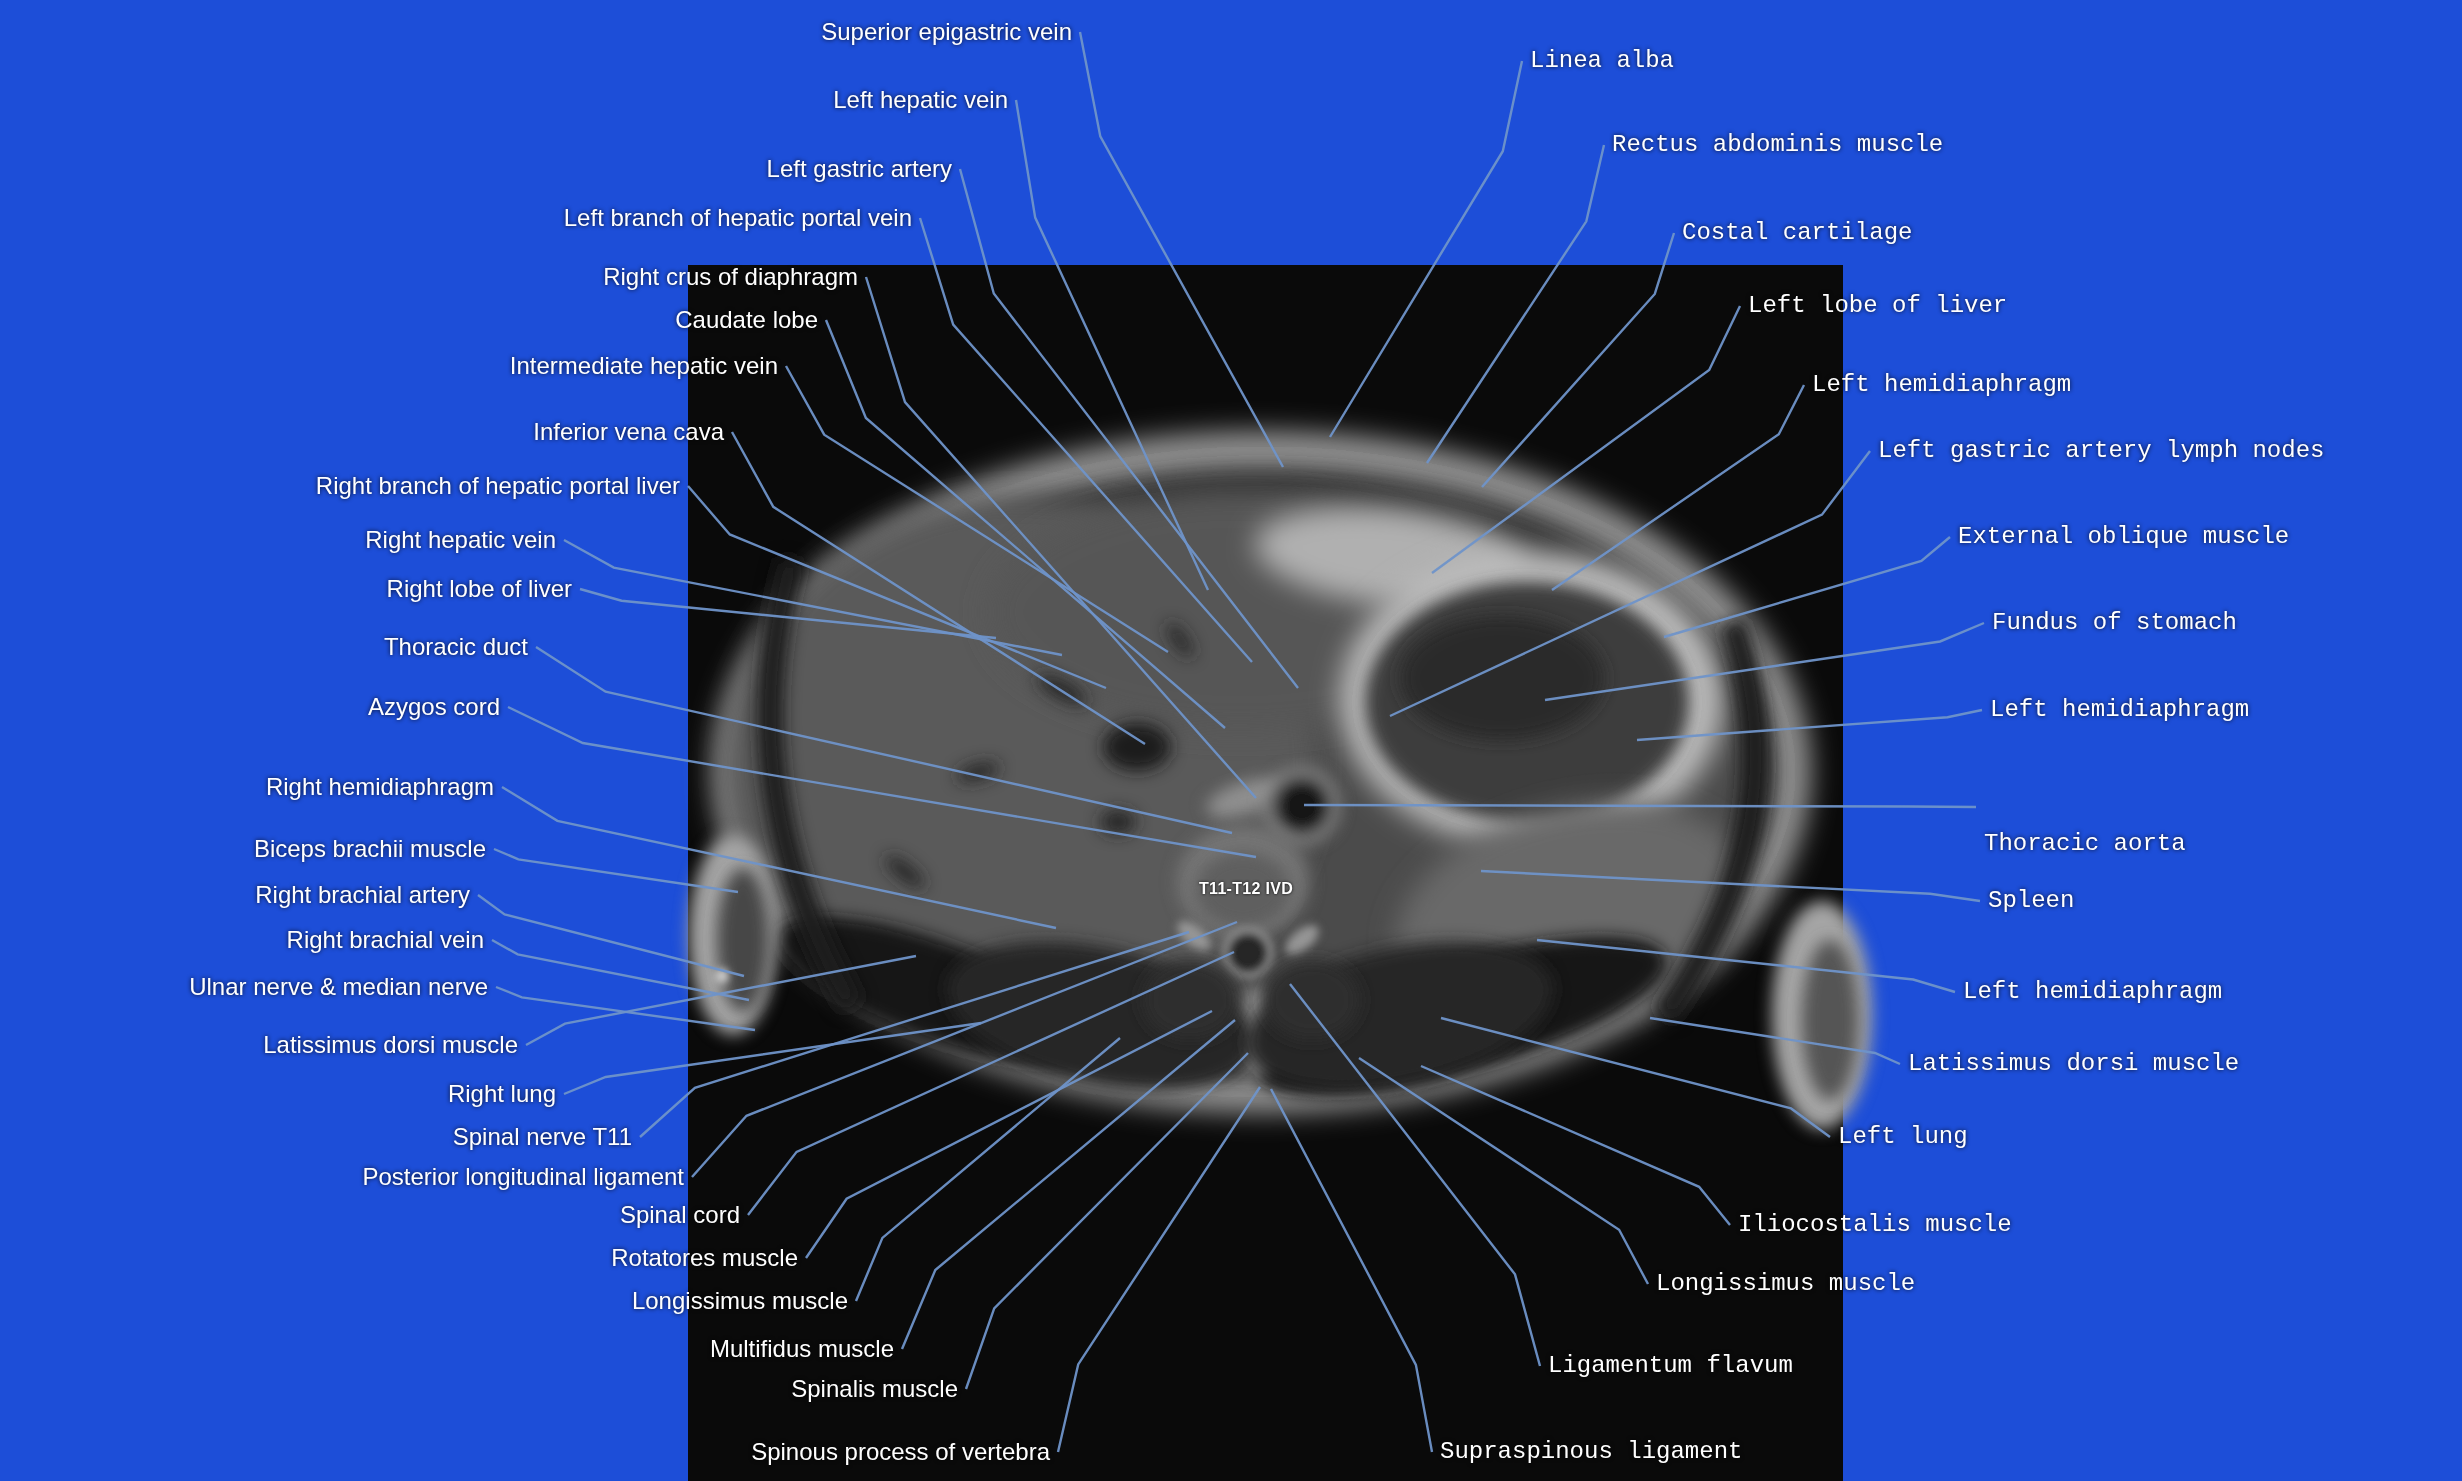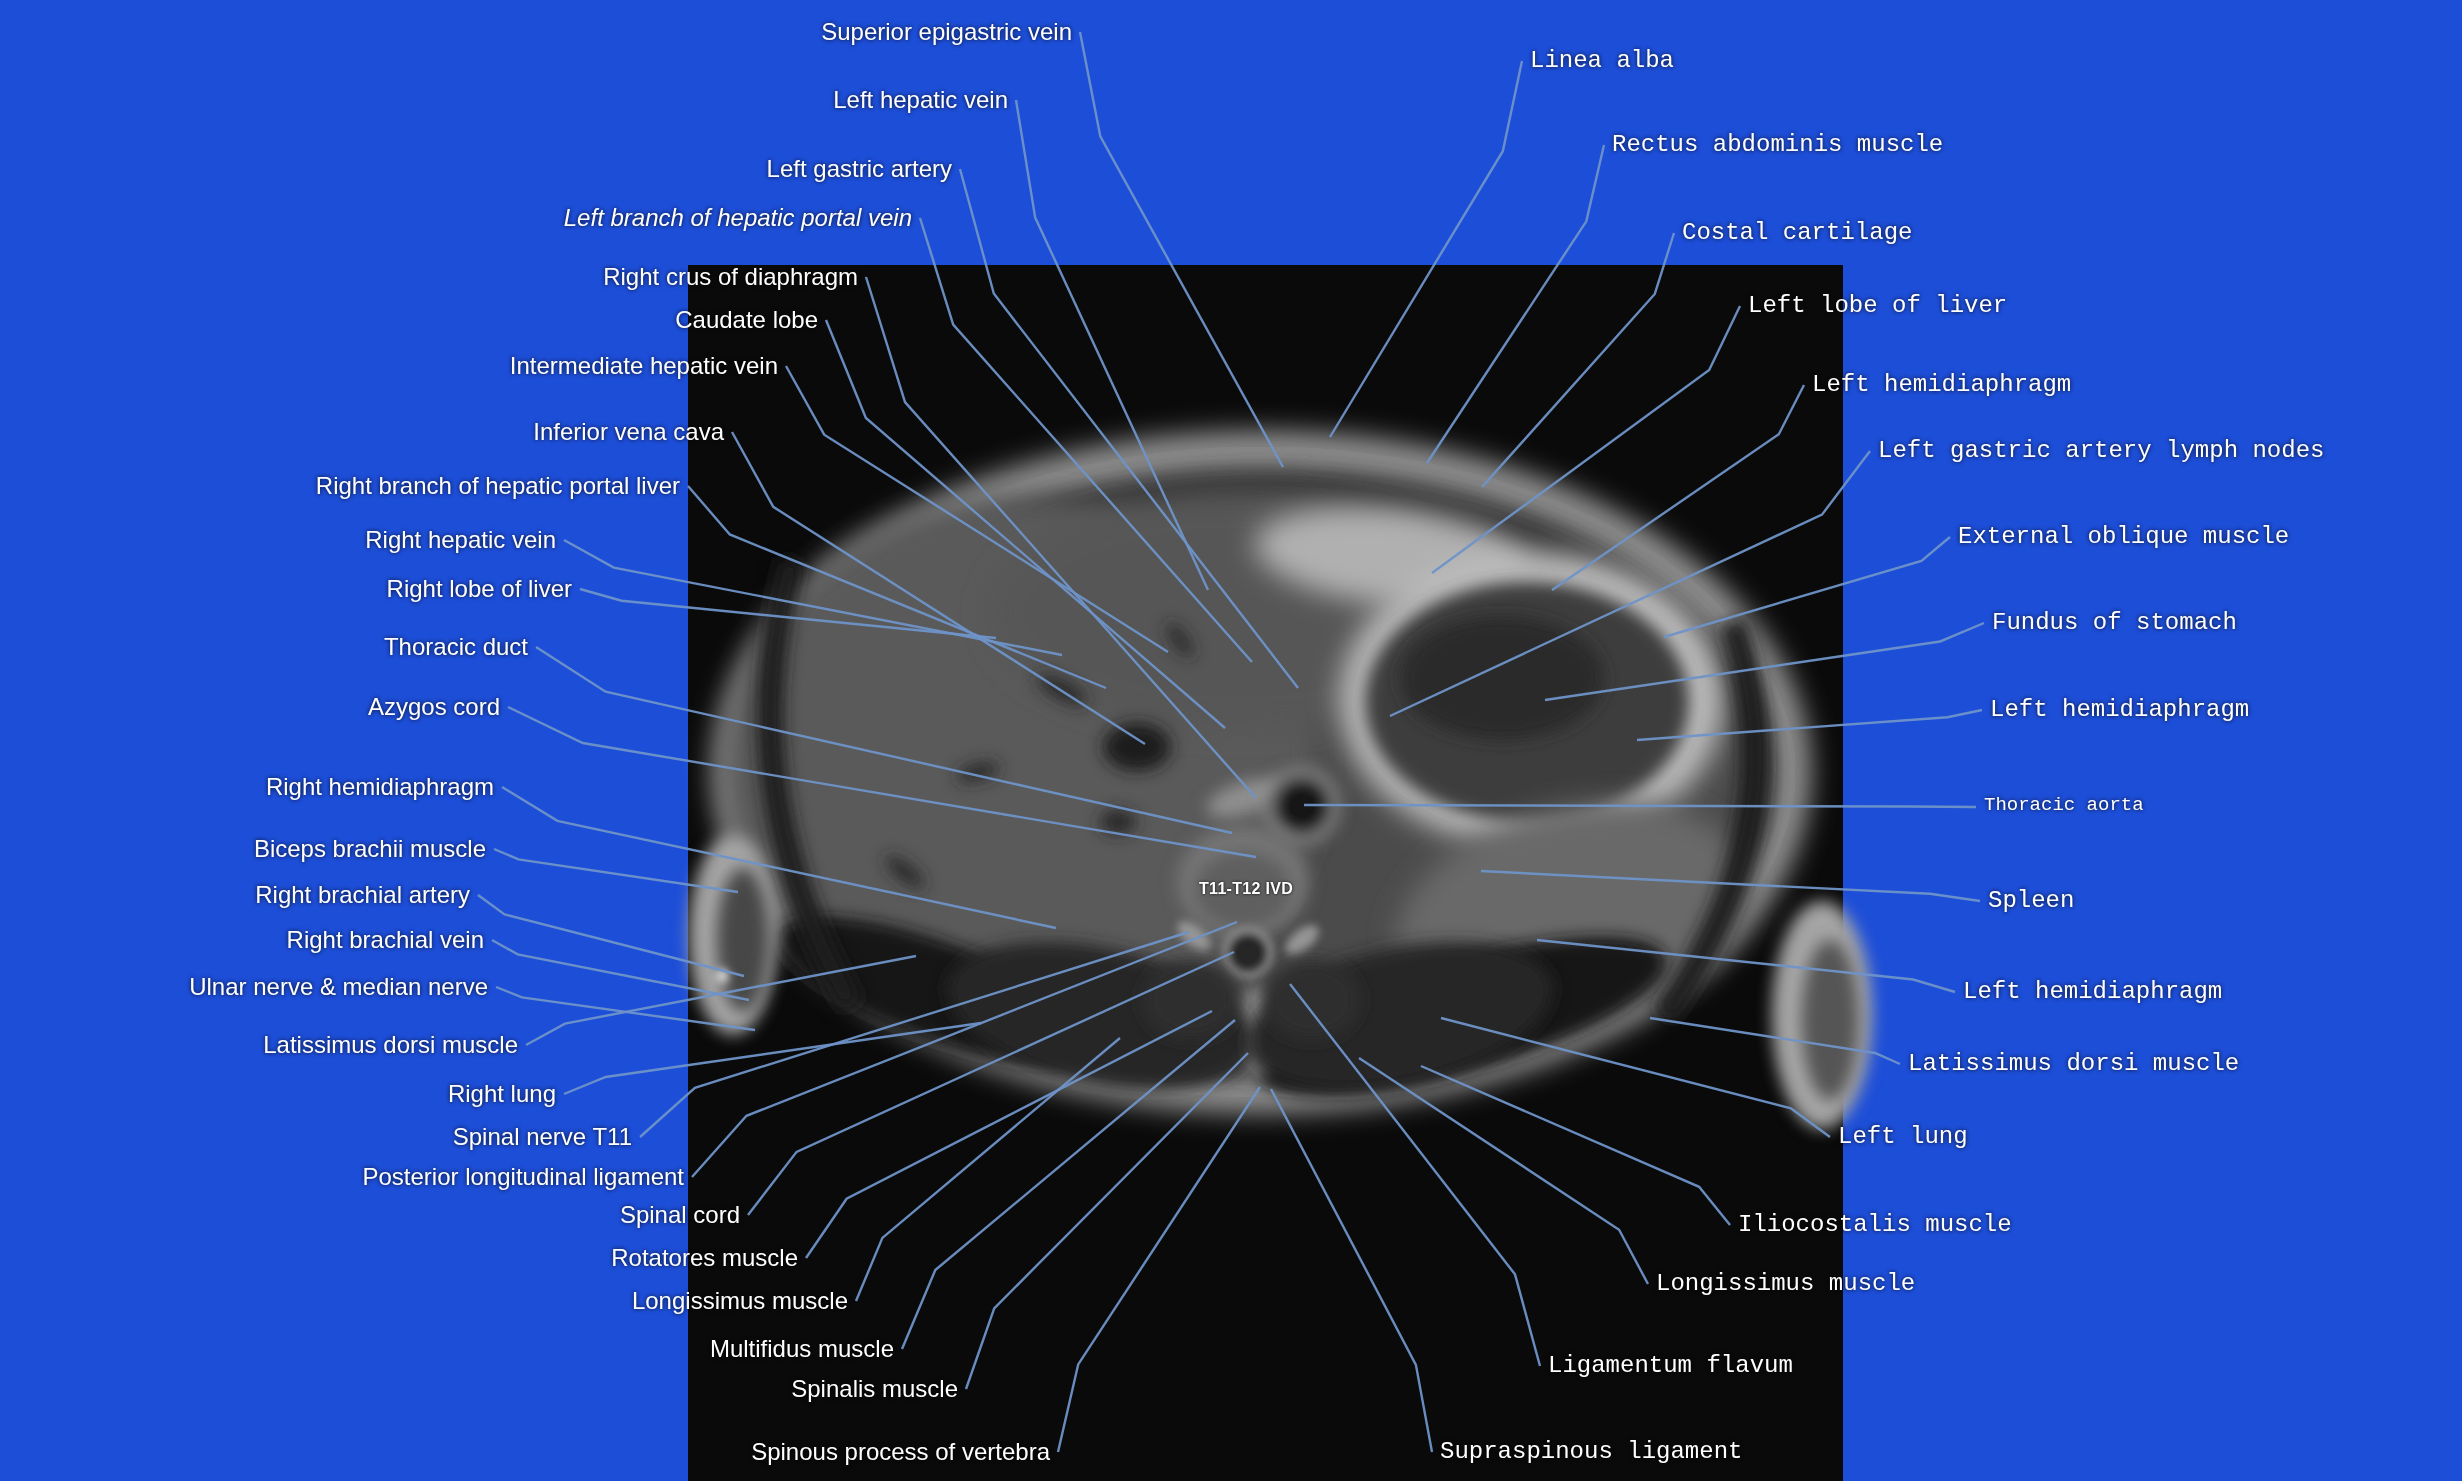--- a/index.html
+++ b/index.html
@@ -141,21 +141,21 @@
       <polyline points="1730,1225 1699.1,1186.84 1421,1066" class="leader"></polyline>
       <polyline points="1648,1284 1619.1,1229.76 1359,1058" class="leader"></polyline>
       <polyline points="1540,1366 1515,1274.32 1290,984" class="leader"></polyline>
       <polyline points="1432,1452 1415.9,1364.88 1271,1089" class="leader"></polyline>
     </svg>
 
   <div id="labels">
       <div class="anat-label align-right" style="left: 1072px; top: 32px; font-size: 24px;">Superior epigastric vein</div>
       <div class="anat-label align-right" style="left: 1008px; top: 100px; font-size: 24px;">Left hepatic vein</div>
       <div class="anat-label align-right" style="left: 952px; top: 169px; font-size: 24px;">Left gastric artery</div>
-      <div class="anat-label align-right" style="left: 912px; top: 218px; font-size: 24px; font-style: italic;">Left branch of hepatic portal vein</div>
+      <div class="anat-label align-right" style="left: 912px; top: 218px; font-size: 24px;">Left branch of hepatic portal vein</div>
       <div class="anat-label align-right" style="left: 858px; top: 277px; font-size: 24px;">Right crus of diaphragm</div>
       <div class="anat-label align-right" style="left: 818px; top: 320px; font-size: 24px;">Caudate lobe</div>
       <div class="anat-label align-right" style="left: 778px; top: 366px; font-size: 24px;">Intermediate hepatic vein</div>
       <div class="anat-label align-right" style="left: 724px; top: 432px; font-size: 24px;">Inferior vena cava</div>
       <div class="anat-label align-right" style="left: 680px; top: 486px; font-size: 24px;">Right branch of hepatic portal liver</div>
       <div class="anat-label align-right" style="left: 556px; top: 540px; font-size: 24px;">Right hepatic vein</div>
       <div class="anat-label align-right" style="left: 572px; top: 589px; font-size: 24px;">Right lobe of liver</div>
       <div class="anat-label align-right" style="left: 528px; top: 647px; font-size: 24px;">Thoracic duct</div>
       <div class="anat-label align-right" style="left: 500px; top: 707px; font-size: 24px;">Azygos cord</div>
       <div class="anat-label align-right" style="left: 494px; top: 787px; font-size: 24px;">Right hemidiaphragm</div>
@@ -175,21 +175,21 @@
       <div class="anat-label align-right" style="left: 1050px; top: 1452px; font-size: 24px;">Spinous process of vertebra</div>
       <div class="anat-label align-left" style="left: 1530px; top: 61px; font-size: 24px;">Linea alba</div>
       <div class="anat-label align-left" style="left: 1612px; top: 145px; font-size: 24px;">Rectus abdominis muscle</div>
       <div class="anat-label align-left" style="left: 1682px; top: 233px; font-size: 24px;">Costal cartilage</div>
       <div class="anat-label align-left" style="left: 1748px; top: 306px; font-size: 24px;">Left lobe of liver</div>
       <div class="anat-label align-left" style="left: 1812px; top: 385px; font-size: 24px;">Left hemidiaphragm</div>
       <div class="anat-label align-left" style="left: 1878px; top: 451px; font-size: 24px;">Left gastric artery lymph nodes</div>
       <div class="anat-label align-left" style="left: 1958px; top: 537px; font-size: 24px;">External oblique muscle</div>
       <div class="anat-label align-left" style="left: 1992px; top: 623px; font-size: 24px;">Fundus of stomach</div>
       <div class="anat-label align-left" style="left: 1990px; top: 710px; font-size: 24px;">Left hemidiaphragm</div>
-      <div class="anat-label align-left" style="left: 1984px; top: 805px; font-size: 19px;">Thoracic aorta</div>
+      <div class="anat-label align-left" style="left: 1984px; top: 844px; font-size: 24px;">Thoracic aorta</div>
       <div class="anat-label align-left" style="left: 1988px; top: 901px; font-size: 24px;">Spleen</div>
       <div class="anat-label align-left" style="left: 1963px; top: 992px; font-size: 24px;">Left hemidiaphragm</div>
       <div class="anat-label align-left" style="left: 1908px; top: 1064px; font-size: 24px;">Latissimus dorsi muscle</div>
       <div class="anat-label align-left" style="left: 1838px; top: 1137px; font-size: 24px;">Left lung</div>
       <div class="anat-label align-left" style="left: 1738px; top: 1225px; font-size: 24px;">Iliocostalis muscle</div>
       <div class="anat-label align-left" style="left: 1656px; top: 1284px; font-size: 24px;">Longissimus muscle</div>
       <div class="anat-label align-left" style="left: 1548px; top: 1366px; font-size: 24px;">Ligamentum flavum</div>
       <div class="anat-label align-left" style="left: 1440px; top: 1452px; font-size: 24px;">Supraspinous ligament</div>
     </div>
 

